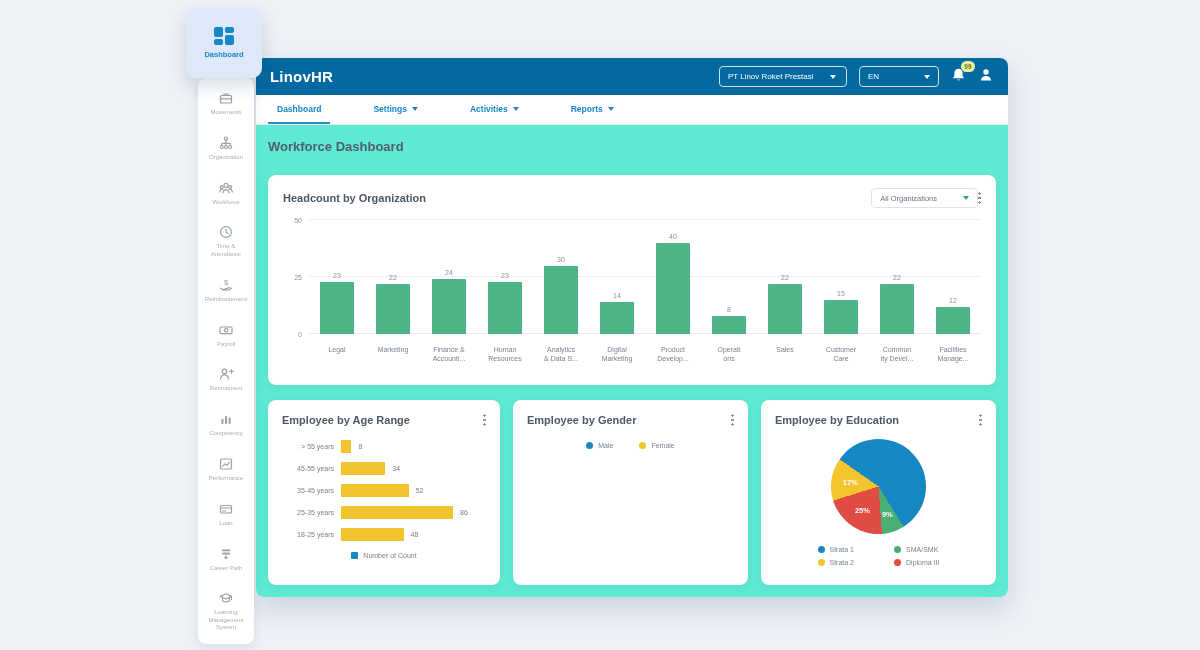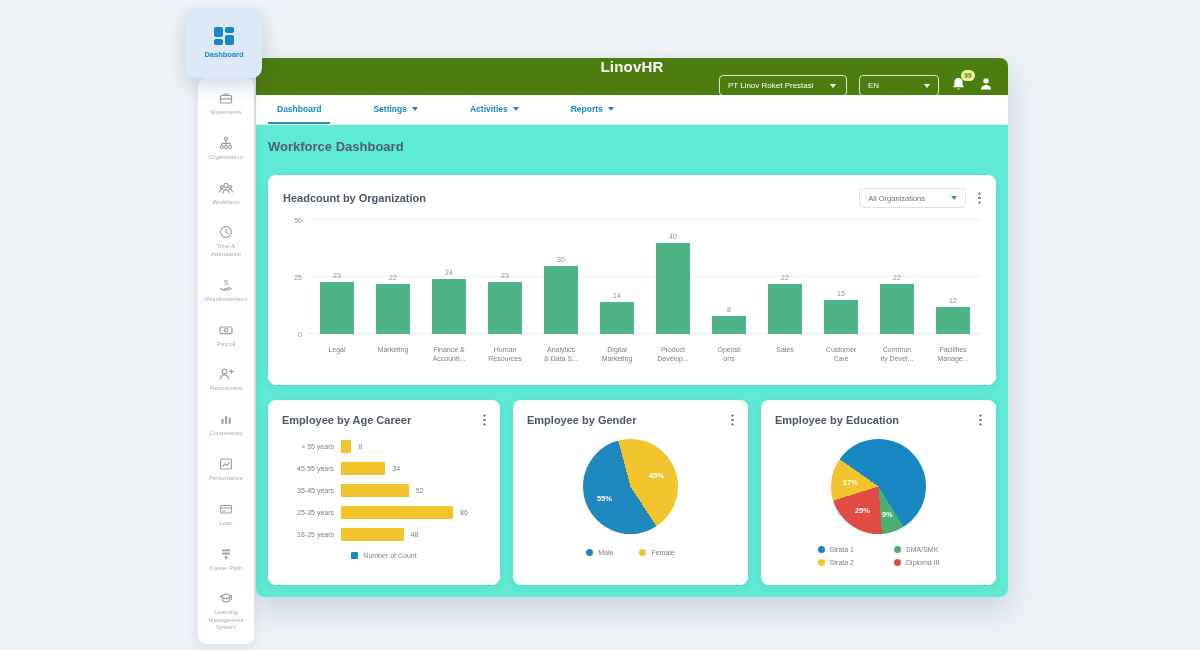--- a/index.html
+++ b/index.html
@@ -20,21 +20,21 @@
     border-radius:8px; box-shadow:0 4px 12px rgba(30,60,90,.10); display:flex; flex-direction:column;
     align-items:center; justify-content:space-between; padding:12px 2px; z-index:4; }
   .side-item { display:flex; flex-direction:column; align-items:center; gap:3px; cursor:pointer; }
   .side-item svg { display:block; }
   .side-item .slbl { font-size:6px; color:#a7aeb6; text-align:center; white-space:pre-line; line-height:1.25; }
 
   
   .appwin { position:absolute; left:256px; top:58px; width:752px; height:539px; background:#ffffff;
     border-radius:8px; box-shadow:0 12px 28px rgba(20,50,90,.16); overflow:hidden; }
 
-  .topbar { height:37px; background:#4d7c0f; display:flex; align-items:center; padding:0 14px;flex-direction:column; }
+  .topbar { height:37px; background:#0369a1; display:flex; align-items:center; padding:16px 14px; }
   .logo { color:#fff; font-size:15px; letter-spacing:.2px; }
   .logo .p1 { font-weight:600; } .logo .p2 { font-weight:800; }
   .searchbox { margin-left:28px; width:172px; height:21px; background:#0f76b2; border-radius:11px;
     display:flex; align-items:center; padding:0 9px; }
   .searchbox input { flex:1; background:transparent; border:none; outline:none; color:#eaf4fb;
     font-size:8px; font-family:"Liberation Sans", sans-serif; }
   .searchbox input::placeholder { color:#cfe4f3; }
   .top-right { margin-left:auto; display:flex; align-items:center; gap:12px; }
   .tsel { height:21px; border:1px solid rgba(255,255,255,.8); border-radius:4px; color:#fff;
     font-size:8px; display:flex; align-items:center; padding:0 8px; gap:16px; cursor:pointer; }
@@ -60,21 +60,21 @@
   .kebab { width:3px; height:14px; cursor:pointer;
     background-image:radial-gradient(circle at 1.5px 2.5px, #8a929c 1.2px, transparent 1.4px),
       radial-gradient(circle at 1.5px 7px, #8a929c 1.2px, transparent 1.4px),
       radial-gradient(circle at 1.5px 11.5px, #8a929c 1.2px, transparent 1.4px); }
 
   
   .main-card { position:absolute; left:12px; top:50px; width:728px; height:210px; padding:13px 15px; }
   .filter-dd { border:1px solid #dfe3e8; border-radius:4px; height:20px; display:flex; align-items:center;
     padding:0 8px; gap:26px; font-size:7.5px; color:#6a7280; cursor:pointer; }
   .filter-dd .caret { border-top-color:#2da37a; }
-  .head-right { display:flex; align-items:center; gap:12px; }
+  .head-right { display:flex; align-items:center; gap:0; }
   .chart-wrap { margin-top:12px; }
   .plot-row { display:flex; }
   .yaxis { width:26px; position:relative; }
   .yaxis span { position:absolute; right:7px; font-size:7px; color:#8a929c; }
   .plot { flex:1; position:relative; height:114px; }
   .gline { position:absolute; left:0; right:0; height:1px; background:#eef1f4; }
   .bars { position:absolute; inset:0; display:flex; align-items:flex-end; }
   .bcol { flex:1; display:flex; flex-direction:column; align-items:center; justify-content:flex-end; }
   .bcol .bval { font-size:7px; color:#8a929c; margin-bottom:3px; }
   .bcol .bar { width:34px; background:#4eb485; border-radius:1px 1px 0 0; }
@@ -394,21 +394,21 @@
               <span>Facilities
 Manage...</span>
             </div>
         </div>
       </div>
 
       <div class="cards-row">
 
         <div class="card small-card age-card">
           <div class="card-head">
-            <span class="card-title">Employee by Age Career</span>
+            <span class="card-title">Employee by Age Range</span>
             <span class="kebab"></span>
           </div>
           <div class="age-rows" id="age-rows">
               <div class="age-row">
                 <span class="albl">&gt; 55 years</span>
                 <span class="abar" style="width:10.4px;background:#f1c42d"></span>
                 <span class="aval">8</span>
               </div>
               <div class="age-row">
                 <span class="albl">45-55 years</span>
@@ -435,24 +435,20 @@
             <span class="sq" style="background: rgb(23, 135, 200);"></span>
             <span>Number of Count</span>
           </div>
         </div>
 
         <div class="card small-card pie-card">
           <div class="card-head">
             <span class="card-title">Employee by Gender</span>
             <span class="kebab"></span>
           </div>
-          <div class="pie" id="gender-pie" style="background: conic-gradient(from -15deg, rgb(242, 197, 46) 0deg, rgb(242, 197, 46) 162deg, rgb(30, 135, 190) 162deg, rgb(30, 135, 190) 360deg);">
-              <span class="plab" style="left: 73.536px; top: 35.908px;">45%</span>
-              <span class="plab" style="left: 21.464px; top: 59.092px;">55%</span>
-            </div>
           <div class="legend-row" id="gender-legend">
               <div class="litem">
                 <span class="dot" style="background:#1e87be"></span>
                 <span>Male</span>
               </div>
               <div class="litem">
                 <span class="dot" style="background:#f2c52e"></span>
                 <span>Female</span>
               </div>
             </div>

